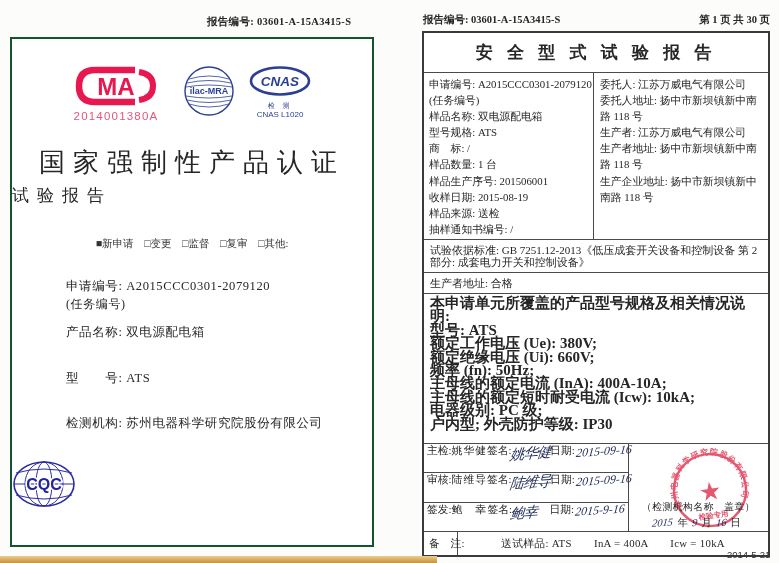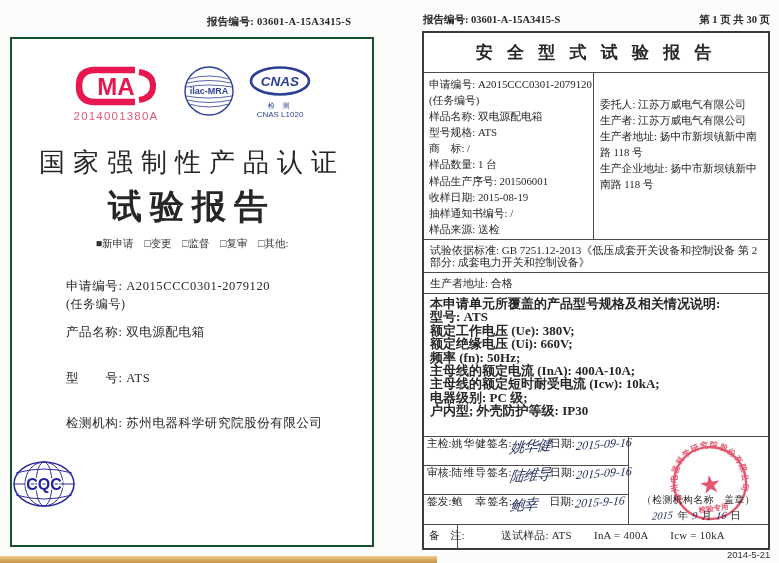--- a/index.html
+++ b/index.html
@@ -9,43 +9,43 @@
   .page-left{position:absolute;left:0;top:0;width:420px;height:563px;}
   .l-report-no{position:absolute;top:15px;left:207px;font-size:10.5px;font-weight:600;letter-spacing:.3px;white-space:nowrap;}
   .l-box{position:absolute;left:10px;top:37px;width:360px;height:506px;border:2px solid #14532d;background:#fff;}
   .logo-row{position:absolute;top:26px;left:0;right:0;display:flex;justify-content:center;align-items:flex-start;gap:14px;}
   .cma-wrap{text-align:center;margin-right:10px;}
   .cma-code{color:#e7557d;font-size:11.5px;letter-spacing:1.2px;margin-top:-1px;font-family:"Liberation Sans",sans-serif;}
   .cnas-wrap{text-align:center;line-height:1;}
   .cnas-cap{color:#2b3f94;font-size:7px;letter-spacing:3px;margin-top:2px;}
   .cnas-code{color:#2b3f94;font-size:8px;margin-top:1px;font-family:"Liberation Sans",sans-serif;}
   .l-title1{position:absolute;top:106px;left:0;width:100%;text-align:center;font-size:26px;letter-spacing:8px;font-weight:500;}
-  .l-title2{position:absolute;top:145px;left:0;width:100%;text-align:center;font-size:34px;letter-spacing:8px;font-weight:700;}
+  .l-title2{position:absolute;top:145px;left:0;width:100%;font-size:17px;letter-spacing:8px;font-weight:400;}
   .l-options{position:absolute;top:198px;left:0;width:100%;text-align:center;font-size:10.5px;color:#333;}
   .l-options span{margin:0 4px;}
   .l-fields{position:absolute;left:54px;top:239px;font-size:12.5px;line-height:17px;letter-spacing:.6px;}
   .l-fields .fl1{margin-bottom:1px;}
   .l-fields .fl2{margin-bottom:11px;font-size:12px;}
   .l-fields .fl3{margin-bottom:29px;}
   .l-fields .fl4{margin-bottom:28px;}
   .cqc-wrap{position:absolute;left:0;right:0;top:420px;text-align:left;}
   
   .page-right{position:absolute;left:420px;top:0;width:359px;height:563px;}
   .r-header{position:absolute;top:13px;left:3px;width:347px;display:flex;justify-content:space-between;
     font-size:10.5px;font-weight:600;white-space:nowrap;}
   .r-table{position:absolute;top:31px;left:2px;width:348px;border:2px solid #3a3a3a;background:#fff;box-sizing:border-box;}
   .row-title{height:39px;line-height:40px;text-align:center;font-size:17px;font-weight:600;letter-spacing:5px;border-bottom:1px solid #4a4a4a;}
   .row-info{display:flex;border-bottom:1px solid #4a4a4a;min-height:161px;}
   .cell-info-left{width:170px;padding:3px 2px 2px 5px;border-right:1px solid #4a4a4a;box-sizing:border-box;}
   .cell-info-left div{font-size:10.8px;line-height:16.1px;white-space:nowrap;}
-  .cell-info-right{flex:1;padding:3px 3px 2px 6px;margin-top:20px;}
+  .cell-info-right{flex:1;padding:3px 3px 2px 6px;}
   .cell-info-right div{font-size:10.8px;line-height:16.1px;}
   .row-standard{border-bottom:1px solid #4a4a4a;padding:4px 6px 3px;font-size:11px;line-height:12px;min-height:33px;box-sizing:border-box;}
   .row-conclusion{border-bottom:1px solid #4a4a4a;padding:3px 6px 2px;font-size:11px;line-height:15px;}
-  .row-coverage{border-bottom:1px solid #4a4a4a;padding:3px 6px 18px;font-size:13px;line-height:13.4px;min-height:117px;box-sizing:border-box;}
+  .row-coverage{border-bottom:1px solid #4a4a4a;padding:3px 6px 12px;font-size:15px;line-height:13.4px;min-height:117px;box-sizing:border-box;}
   .row-coverage div{font-weight:600;}
   .row-coverage .cov-title{font-weight:600;}
   .row-sign{display:flex;border-bottom:1px solid #4a4a4a;height:87px;}
   .sign-left{width:205px;border-right:1px solid #4a4a4a;display:flex;flex-direction:column;box-sizing:border-box;}
   .sign-row{flex:1;display:flex;align-items:flex-start;font-size:10.8px;padding:0 3px;position:relative;white-space:nowrap;}
   .sign-row + .sign-row{border-top:1px solid #4a4a4a;}
   .s-role{width:28px;}
   .s-name{width:50px;letter-spacing:1px;}
   .s-lbl{margin-right:1px;}
   .hw{font-style:italic;color:#1f2a55;display:inline-block;transform:rotate(-4deg) skewX(-10deg);}
@@ -153,25 +153,26 @@
       <div class="row-info">
         <div class="cell-info-left">
           <div>申请编号: A2015CCC0301-2079120</div>
           <div>(任务编号)</div>
           <div>样品名称: 双电源配电箱</div>
           <div>型号规格: ATS</div>
           <div>商　标: /</div>
           <div>样品数量: 1 台</div>
           <div>样品生产序号: 201506001</div>
           <div>收样日期: 2015-08-19</div>
+          <div>样品来源: 送检</div>
           <div>抽样通知书编号: /</div>
-          <div>样品来源: 送检</div>
         </div>
         <div class="cell-info-right">
           <div>委托人: 江苏万威电气有限公司</div>
+          <div>委托人地址: 扬中市新坝镇新中南路 118 号</div>
           <div>生产者: 江苏万威电气有限公司</div>
           <div>生产者地址: 扬中市新坝镇新中南路 118 号</div>
           <div>生产企业地址: 扬中市新坝镇新中南路 118 号</div>
         </div>
       </div>
 
       <div class="row-standard">试验依据标准: GB 7251.12-2013《低压成套开关设备和控制设备 第 2 部分: 成套电力开关和控制设备》</div>
       <div class="row-conclusion">生产者地址: 合格</div>
 
       <div class="row-coverage">

